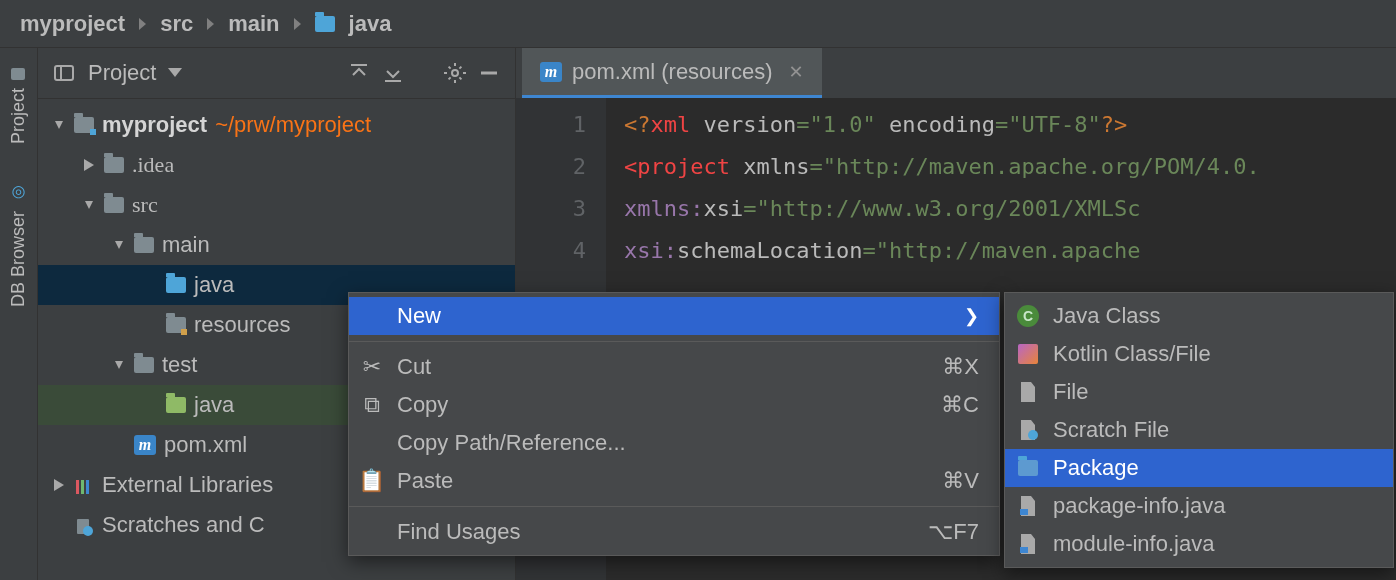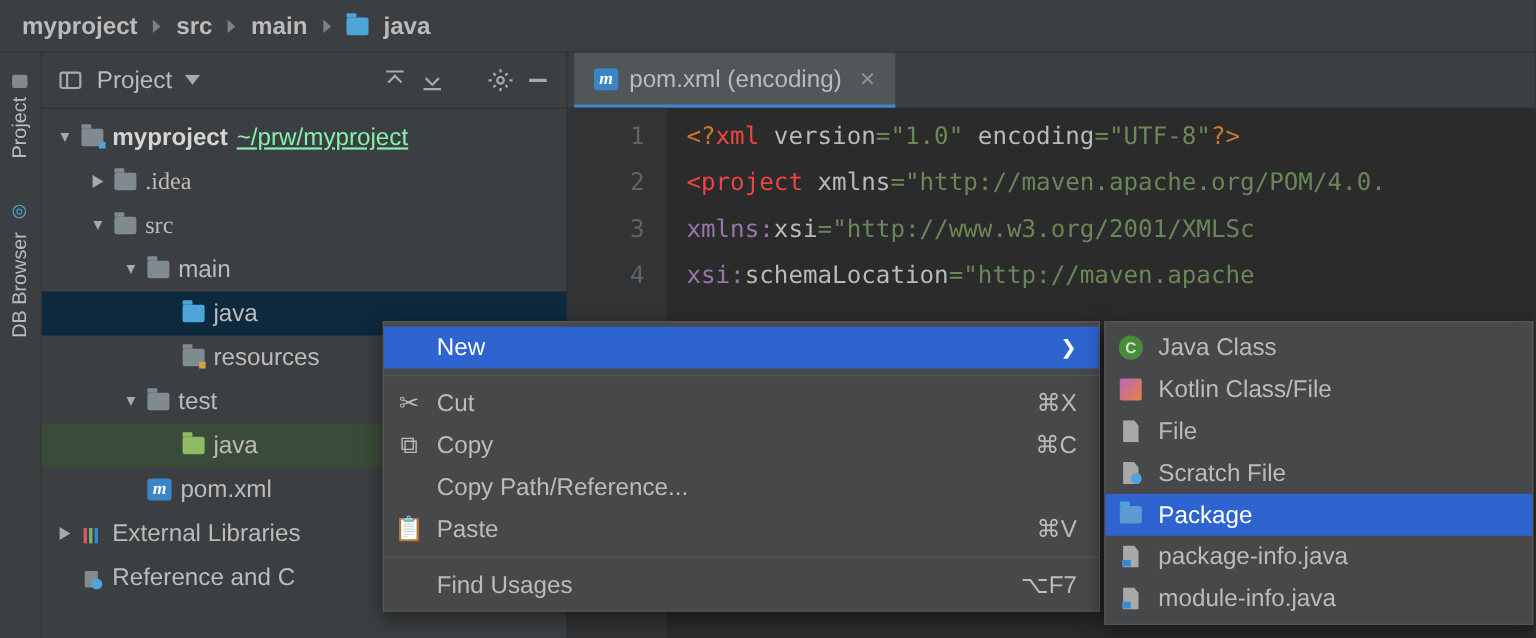--- a/index.html
+++ b/index.html
@@ -112,21 +112,21 @@
     gap: 8px;
   }
   .tree-row.selected { background: #0d293e; }
   .tree-row .chevron {
     width: 14px; display: inline-flex; justify-content: center;
   }
   .tree-row .chevron svg { fill: #a9a9a9; }
   .indent-1 { padding-left: 44px; font-family: Liberation Serif, serif; }
   .indent-2 { padding-left: 74px; }
   .indent-3 { padding-left: 106px; }
-  .dim { color: #86efac; text-decoration: underline; }
+  .dim { color: #f97316; }
 
   
   .editor {
     flex: 1;
     display: flex;
     flex-direction: column;
     background: #2b2b2b;
   }
   .tabbar {
     display: flex;
@@ -387,30 +387,30 @@
               <rect x="12" y="2" width="3" height="14" fill="#3e86d1"></rect>
             </svg></span>
         <span>External Libraries</span>
       </div>
       <div class="tree-row">
         <span class="chevron"></span>
         <span class="proj-small-icon"><svg width="20" height="18" viewBox="0 0 20 18">
               <rect x="3" y="1" width="12" height="15" fill="#7f8b91" rx="1"></rect>
               <circle cx="14" cy="13" r="5" fill="#4ea5d8"></circle>
             </svg></span>
-        <span>Reference and C</span>
+        <span>Scratches and C</span>
       </div>
     </div>
   </div>
 
   <div class="editor">
     <div class="tabbar">
       <div class="tab">
         <span class="m-icon">m</span>
-        <span>pom.xml (encoding)</span>
+        <span>pom.xml (resources)</span>
         <span class="close">✕</span>
       </div>
     </div>
     <div class="code-area">
       <div class="gutter">
         <div>1</div>
         <div>2</div>
         <div>3</div>
         <div>4</div>
       </div>

